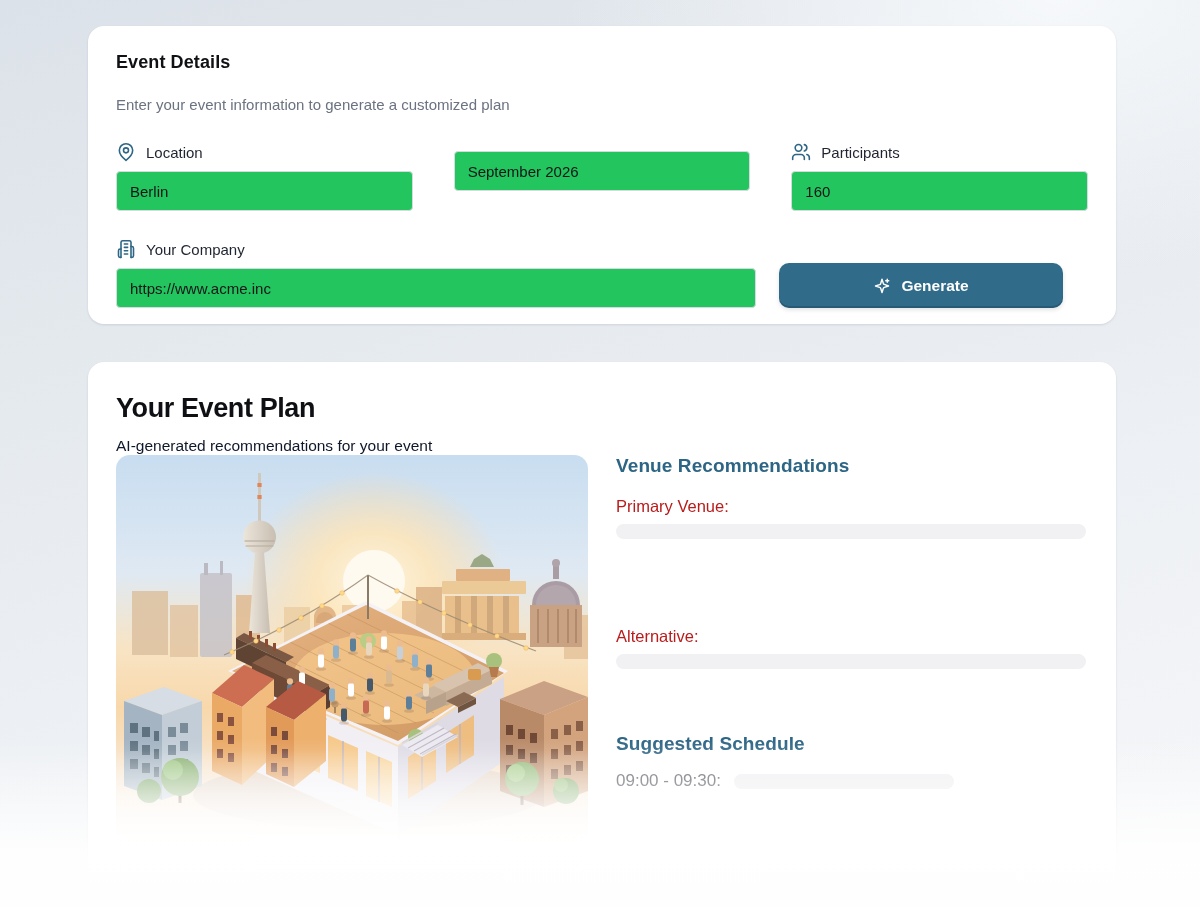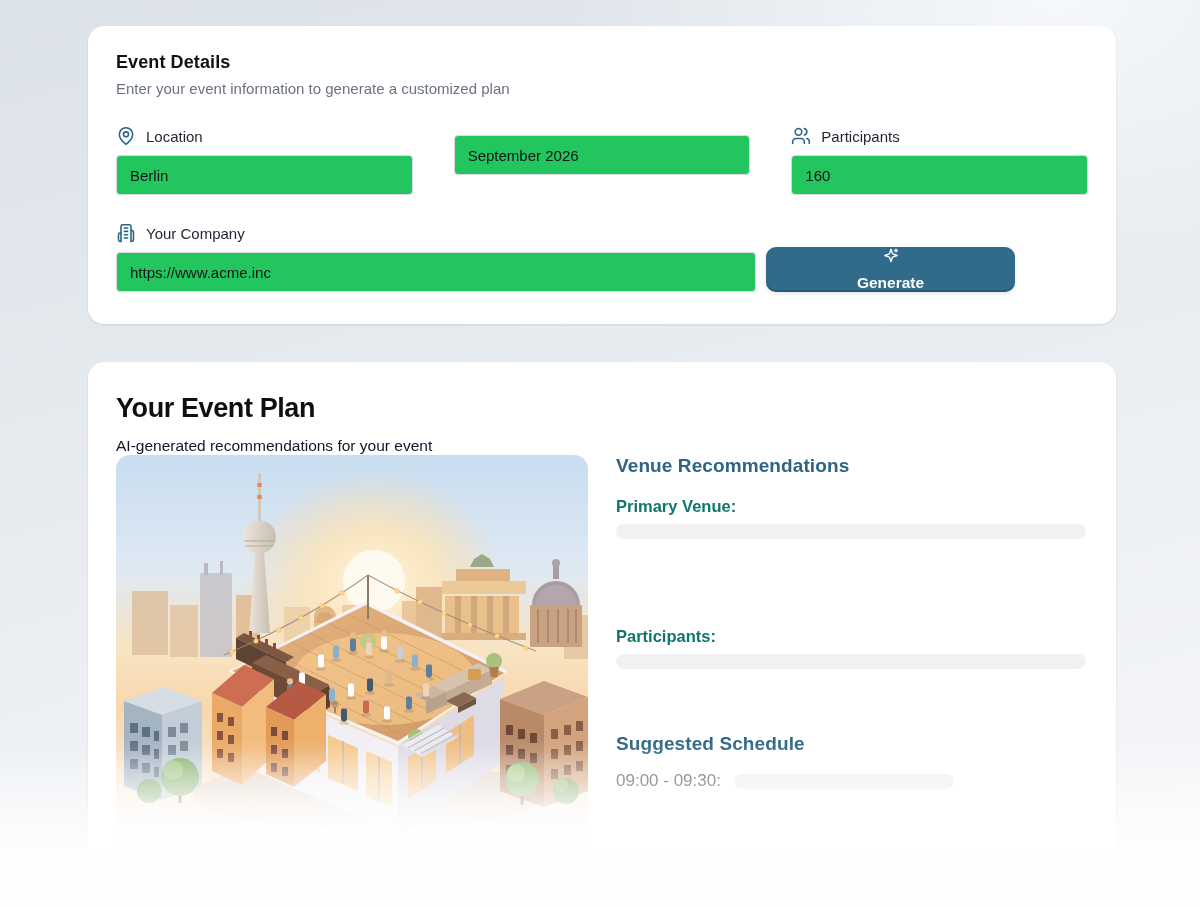--- a/index.html
+++ b/index.html
@@ -13,47 +13,46 @@
     color:#18181b;
   }
   .card {
     position:absolute; left:88px; width:1028px; background:#ffffff;
     border-radius:16px; box-shadow:0 1px 3px rgba(16,24,40,.07), 0 1px 2px rgba(16,24,40,.04);
   }
   .card-details { top:26px; height:298px; padding:26px 28px; }
   .card-plan    { top:362px; height:600px; padding:31px 28px; }
 
   .h-small { font-size:18px; font-weight:700; color:#101114; letter-spacing:.1px; }
-  .sub     { font-size:15px; color:#6b7280; margin-top:7px; }
+  .sub     { font-size:15px; color:#6b7280; margin-top:23px; }
 
   .fields-grid { display:grid; grid-template-columns:repeat(3,1fr); column-gap:41px; margin-top:29px; }
   .field-label { display:flex; align-items:center; gap:10px; font-size:15px; font-weight:500; color:#1f2430; height:20px; }
   .field-label svg { flex:0 0 auto; color:#2c6585; }
   .text-input {
     margin-top:9px; width:100%; height:40px; border:1px solid #d7dade; border-radius:4px;
     padding:0 13px; font-size:15px; color:#15161a; background:#22c55e; outline:none;
     font-family:inherit;
   }
   .row2 { display:flex; align-items:flex-end; margin-top:28px; }
   .company-col { width:640px; }
   .generate-btn {
-    margin-left:10px; width:249px; height:45px; border:none; border-radius:10px;
+    margin-left:23px; width:284px; height:45px; border:none; border-radius:10px;
     background:#316b8a; color:#fff; font-size:15.5px; font-weight:600; font-family:inherit;
     display:flex; align-items:center; justify-content:center; gap:10px; cursor:pointer;
     box-shadow:inset 0 -2px 0 rgba(10,40,55,.25), 0 2px 4px rgba(16,24,40,.12);
-    flex-direction:column;
   }
 
   .h-big { font-size:27px; font-weight:700; color:#0f1013; letter-spacing:-.4px; }
   .sub2  { font-size:15.5px; color:#0f172a; margin-top:13px; }
   .plan-body { display:flex; }
   .illus-wrap { width:472px; height:420px; border-radius:14px; overflow:hidden; flex:0 0 auto; }
   .plan-right { margin-left:28px; width:470px; }
   .h-teal { font-size:19px; font-weight:700; color:#2d6585; letter-spacing:.1px; }
-  .item-label { font-size:16.5px; font-weight:700; color:#0f766e; }
+  .item-label { font-size:16.5px; font-weight:400; color:#b91c1c; }
   .skeleton { height:15px; background:#f1f1f3; border-radius:9px; }
   .mt-primary { margin-top:20px; }
   .sk-1 { margin-top:8px; }
   .mt-alt { margin-top:88px; }
   .sk-2 { margin-top:8px; }
   .mt-sched { margin-top:64px; }
   .sched-row { display:flex; align-items:center; gap:13px; margin-top:16px; }
   .sched-label { font-size:17px; color:#63666d; white-space:nowrap; }
   .sk-3 { width:220px; }
 
@@ -444,21 +443,21 @@
         <rect x="0" y="295" width="472" height="125" fill="url(#fadeW)"></rect>
       </svg>
     </div>
 
     <div class="plan-right">
       <h3 class="h-teal">Venue Recommendations</h3>
 
       <div class="item-label mt-primary">Primary Venue:</div>
       <div class="skeleton sk-1"></div>
 
-      <div class="item-label mt-alt">Participants:</div>
+      <div class="item-label mt-alt">Alternative:</div>
       <div class="skeleton sk-2"></div>
 
       <h3 class="h-teal mt-sched">Suggested Schedule</h3>
       <div class="sched-row">
         <span class="sched-label">09:00 - 09:30:</span>
         <div class="skeleton sk-3"></div>
       </div>
     </div>
   </div>
 </section>

